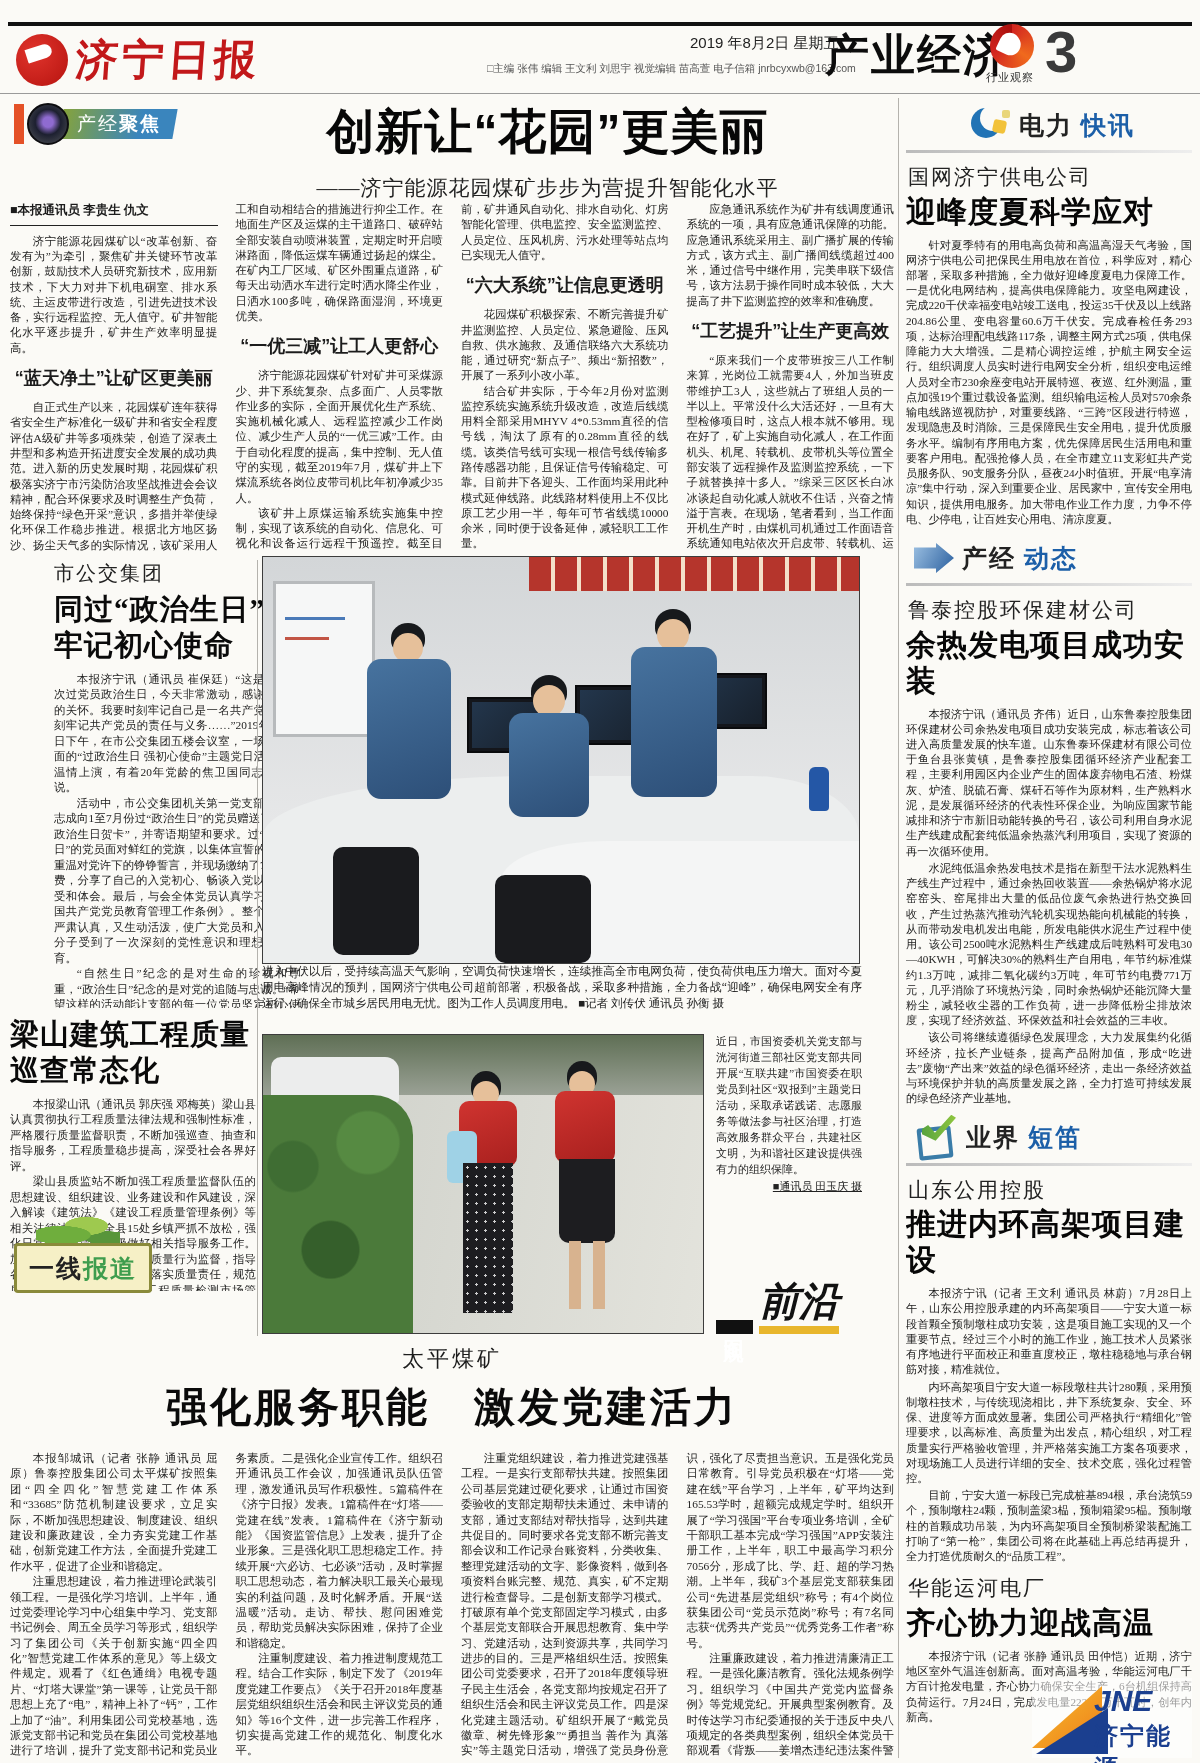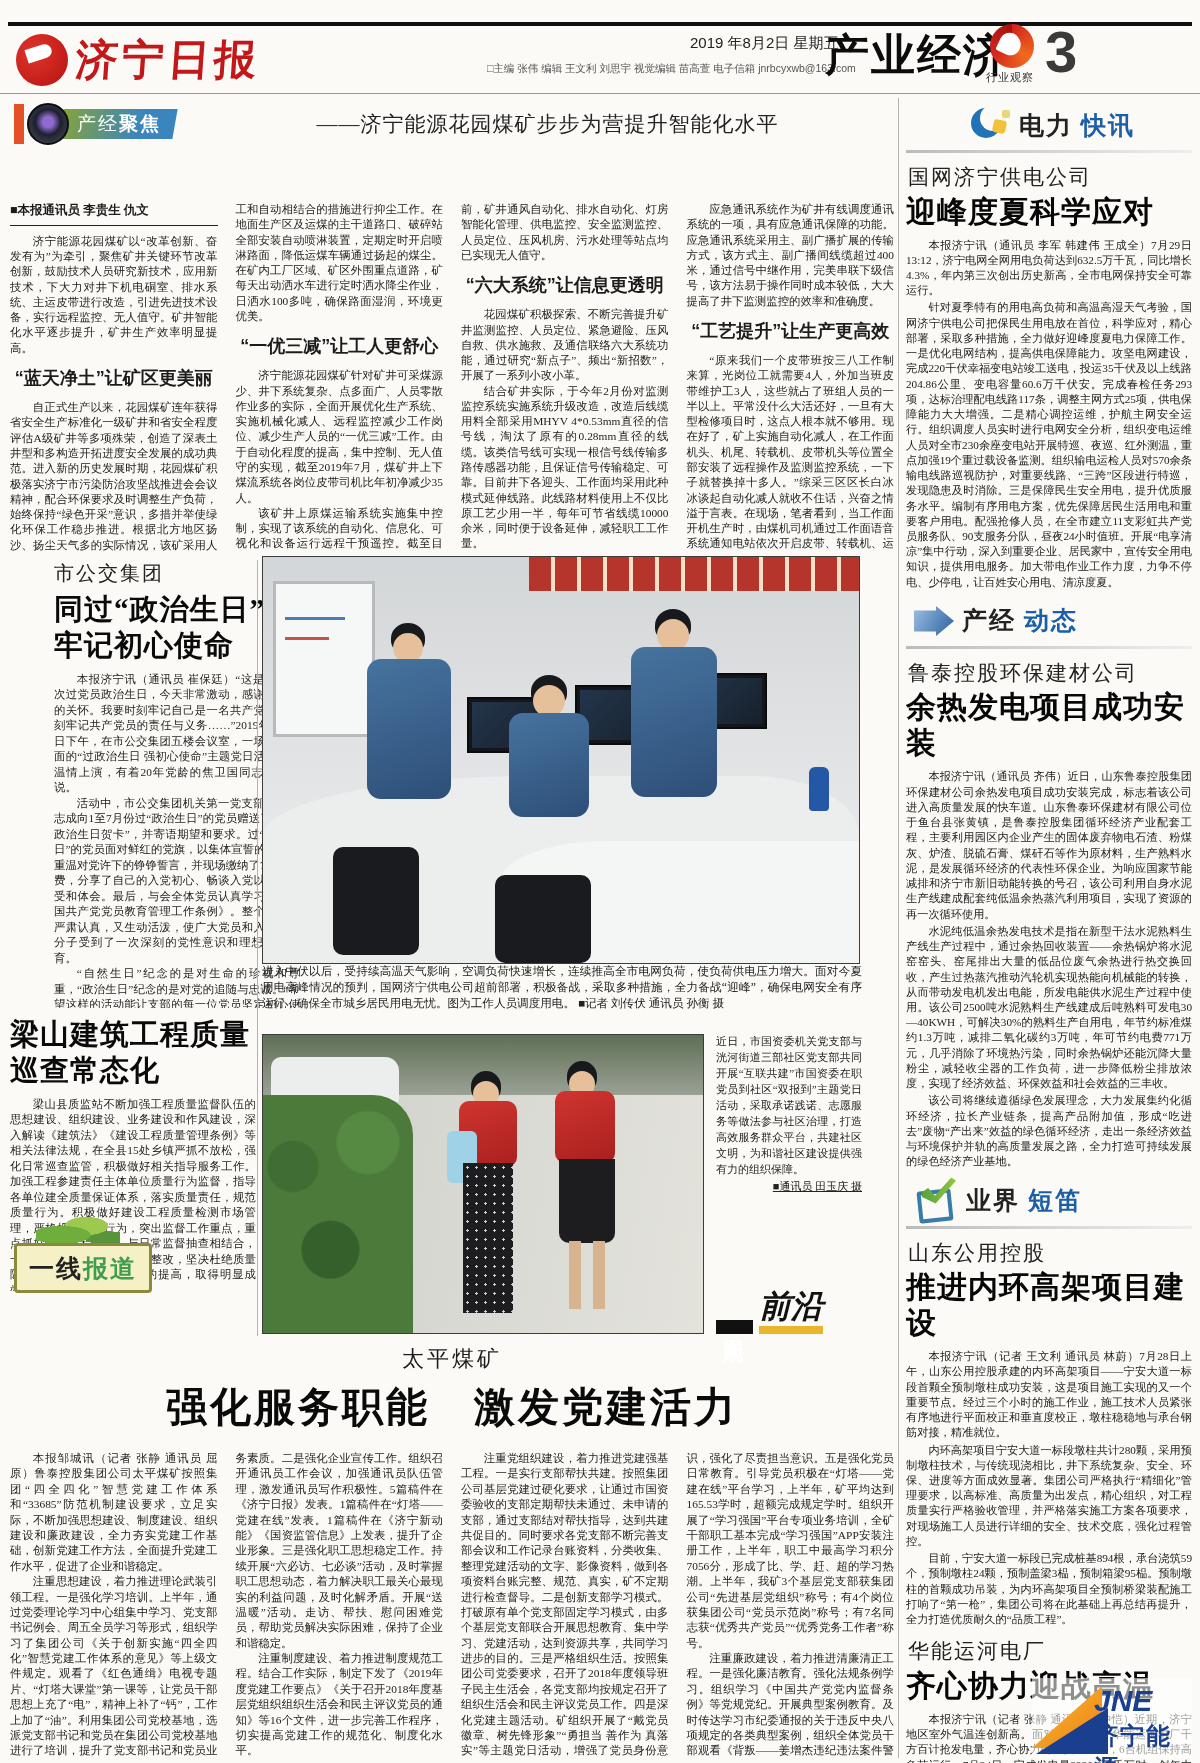--- a/index.html
+++ b/index.html
@@ -47,21 +47,21 @@
   .yd-check{position:absolute;left:8px;top:-4px;width:34px;height:26px;clip-path:polygon(0 55%,18% 40%,38% 70%,86% 0,100% 12%,40% 100%,0 75%);background:linear-gradient(90deg,#57a33e,#8fc63f);}
   .badge-line{height:3px;background:linear-gradient(90deg,#bbb,#eee);margin:-6px 0 10px 0;}
   .yx-badge{position:absolute;left:10px;top:657px;width:150px;height:78px;}
   .yx-box{position:absolute;left:4px;top:26px;width:132px;height:44px;background:#f6f0c6;border:3px solid #8a8a3a;border-radius:4px;
           display:flex;align-items:center;justify-content:center;font-family:"Liberation Sans",sans-serif;font-size:25px;letter-spacing:2px;}
   .yx-box .t1{color:#222;font-weight:bold;}
   .yx-box .t2{color:#3f9d4e;font-weight:900;}
   .yx-splash{position:absolute;left:26px;top:0;width:84px;height:30px;background:radial-gradient(ellipse at 30% 60%,#6fae3d 0 35%,transparent 36%),radial-gradient(ellipse at 60% 30%,#9ec94f 0 30%,transparent 31%),radial-gradient(ellipse at 85% 70%,#58953a 0 22%,transparent 23%);}
   .tg-logo{display:flex;align-items:flex-end;gap:6px;}
   .tg-black{background:#111;color:#fff;font-weight:bold;font-size:20px;padding:4px 5px;letter-spacing:3px;writing-mode:vertical-rl;}
-  .tg-brush{font-size:32px;font-weight:900;font-style:italic;color:#111;line-height:1;border-bottom:8px solid #e8b62c;padding-bottom:4px;}
+  .tg-brush{font-size:40px;font-weight:900;font-style:italic;color:#111;line-height:1;border-bottom:8px solid #e8b62c;padding-bottom:4px;}
   
   .main-hl{position:absolute;left:215px;top:100px;width:665px;text-align:center;}
   .main-hl h1{margin:0;font-family:"Liberation Sans",sans-serif;font-size:48px;font-weight:900;letter-spacing:1px;color:#070707;}
   .main-hl .sub{margin-top:10px;font-size:21px;color:#222;letter-spacing:1px;}
   .mcols{position:absolute;left:10px;top:202px;width:884px;height:352px;column-count:4;column-gap:18px;column-fill:auto;overflow:hidden;font-size:11.4px;line-height:1.34;}
   .mcols .byline{margin:0 0 8px 0;font-weight:bold;font-size:12.5px;border-bottom:1.5px solid #222;padding-bottom:6px;text-indent:0;}
   .mcols h3{margin:10px 0;font-family:"Liberation Sans",sans-serif;font-size:18px;font-weight:bold;text-align:center;letter-spacing:0;}
   
   .lower-left{position:absolute;left:10px;top:560px;width:246px;height:780px;}
   .ll-bus{position:absolute;left:0;top:0;width:246px;height:448px;overflow:hidden;margin-left:44px;}
@@ -148,20 +148,21 @@
 
   <div class="badge-cj">
     <div class="cj-bar"></div>
     <div class="cj-lens"></div>
     <div class="cj-ribbon">
       <span class="b1">产经</span>
       <span class="b2">聚焦</span>
     </div>
   </div>
   <div class="main-hl">
+    <h1>创新让“花园”更美丽</h1>
     <div class="sub">——济宁能源花园煤矿步步为营提升智能化水平</div>
   </div>
 
   <div class="mcols">
     <p class="byline">■本报通讯员 李贵生 仇文</p>
     <p class="bp">济宁能源花园煤矿以“改革创新、奋发有为”为牵引，聚焦矿井关键环节改革创新，鼓励技术人员研究新技术，应用新技术，下大力对井下机电硐室、排水系统、主运皮带进行改造，引进先进技术设备，实行远程监控、无人值守。矿井智能化水平逐步提升，矿井生产效率明显提高。</p>
     <h3>“蓝天净土”让矿区更美丽</h3>
     <p class="bp">自正式生产以来，花园煤矿连年获得省安全生产标准化一级矿井和省安全程度评估A级矿井等多项殊荣，创造了深表土井型和多构造开拓进度安全发展的成功典范。进入新的历史发展时期，花园煤矿积极落实济宁市污染防治攻坚战推进会会议精神，配合环保要求及时调整生产负荷，始终保持“绿色开采”意识，多措并举使绿化环保工作稳步推进。根据北方地区扬沙、扬尘天气多的实际情况，该矿采用人工和自动相结合的措施进行抑尘工作。在地面生产区及运煤的主干道路口、破碎站全部安装自动喷淋装置，定期定时开启喷淋路面，降低运煤车辆通过扬起的煤尘。在矿内工厂区域、矿区外围重点道路，矿每天出动洒水车进行定时洒水降尘作业，日洒水100多吨，确保路面湿润，环境更优美。</p>
     <h3>“一优三减”让工人更舒心</h3>
     <p class="bp">济宁能源花园煤矿针对矿井可采煤源少、井下系统复杂、点多面广、人员零散作业多的实际，全面开展优化生产系统、实施机械化减人、远程监控减少工作岗位、减少生产人员的“一优三减”工作。由于自动化程度的提高，集中控制、无人值守的实现，截至2019年7月，煤矿井上下煤流系统各岗位皮带司机比年初净减少35人。</p>
@@ -182,20 +183,21 @@
       <div class="ll-body">
         <p class="bp">本报济宁讯（通讯员 崔保廷）“这是我第一次过党员政治生日，今天非常激动，感谢党组织的关怀。我要时刻牢记自己是一名共产党员，时刻牢记共产党员的责任与义务……”2019年7月30日下午，在市公交集团五楼会议室，一场别开生面的“过政治生日 强初心使命”主题党日活动正在温情上演，有着20年党龄的焦卫国同志深情地说。</p>
         <p class="bp">活动中，市公交集团机关第一党支部书记房志成向1至7月份过“政治生日”的党员赠送了“党员政治生日贺卡”，并寄语期望和要求。过“政治生日”的党员面对鲜红的党旗，以集体宣誓的方式，重温对党许下的铮铮誓言，并现场缴纳了7月份党费，分享了自己的入党初心、畅谈入党以来的感受和体会。最后，与会全体党员认真学习了《中国共产党党员教育管理工作条例》。整个活动既严肃认真，又生动活泼，使广大党员和入党积极分子受到了一次深刻的党性意识和理想信念教育。</p>
         <p class="bp">“自然生日”纪念的是对生命的珍视和尊重，“政治生日”纪念的是对党的追随与忠诚。“希望这样的活动能让支部的每一位党员坚定初心使命，锤炼党性修养，在追求信仰的征途中加油、充电，这样的活动我们将不断深化持续下去。”市公交集团机关第一党支部书记房志成表示，党支部将以建设“过硬支部”为载体，不断丰富党员活动形式，激发党员党性情怀和担当，激励全体党员在新时代公交事业发展中不懈奋斗。</p>
       </div>
     </div>
     <div class="ll-ls">
       <h2>梁山建筑工程质量</h2>
       <h2>巡查常态化</h2>
       <div class="ll-body">
+        <p class="bp">本报梁山讯（通讯员 郭庆强 邓梅英）梁山县认真贯彻执行工程质量法律法规和强制性标准，严格履行质量监督职责，不断加强巡查、抽查和指导服务，工程质量稳步提高，深受社会各界好评。</p>
         <p class="bp">梁山县质监站不断加强工程质量监督队伍的思想建设、组织建设、业务建设和作风建设，深入解读《建筑法》《建设工程质量管理条例》等相关法律法规，在全县15处乡镇严抓不放松，强化日常巡查监管，积极做好相关指导服务工作。加强工程参建责任主体单位质量行为监督，指导各单位建全质量保证体系，落实质量责任，规范质量行为。积极做好建设工程质量检测市场管理，严格规范检测行为，突出监督工作重点，重点抓好检测过程监管，与日常监督抽查相结合，一旦发现质量问题立即要求整改，坚决杜绝质量隐患，有效促进工程质量的提高，取得明显成效。</p>
       </div>
     </div>
   </div>
   <div class="yx-badge" style="top:1217px;">
     <div class="yx-splash"></div>
     <div class="yx-box">
       <span class="t1">一线</span>
       <span class="t2">报道</span>
     </div>
@@ -288,21 +290,20 @@
           <i class="dl-y2"></i>
         </span>
       <span class="txt t1">电力</span>
       <span class="txt t2">快讯</span>
     </div>
     <div class="badge-line"></div>
 
     <div class="sb-art">
       <p class="kicker">国网济宁供电公司</p>
       <h2>迎峰度夏科学应对</h2>
-      <p class="bp">本报济宁讯（通讯员 李军 韩建伟 王成全）7月29日13:12，济宁电网全网用电负荷达到632.5万千瓦，同比增长4.3%，年内第三次创出历史新高，全市电网保持安全可靠运行。</p>
       <p class="bp">针对夏季特有的用电高负荷和高温高湿天气考验，国网济宁供电公司把保民生用电放在首位，科学应对，精心部署，采取多种措施，全力做好迎峰度夏电力保障工作。一是优化电网结构，提高供电保障能力。攻坚电网建设，完成220千伏幸福变电站竣工送电，投运35千伏及以上线路204.86公里、变电容量60.6万千伏安。完成春检任务293项，达标治理配电线路117条，调整主网方式25项，供电保障能力大大增强。二是精心调控运维，护航主网安全运行。组织调度人员实时进行电网安全分析，组织变电运维人员对全市230余座变电站开展特巡、夜巡、红外测温，重点加强19个重过载设备监测。组织输电运检人员对570余条输电线路巡视防护，对重要线路、“三跨”区段进行特巡，发现隐患及时消除。三是保障民生安全用电，提升优质服务水平。编制有序用电方案，优先保障居民生活用电和重要客户用电。配强抢修人员，在全市建立11支彩虹共产党员服务队、90支服务分队，昼夜24小时值班。开展“电享清凉”集中行动，深入到重要企业、居民家中，宣传安全用电知识，提供用电服务。加大带电作业工作力度，力争不停电、少停电，让百姓安心用电、清凉度夏。</p>
     </div>
 
     <div class="sb-badge">
       <span class="cd-arrow"></span>
       <span class="txt t1">产经</span>
       <span class="txt t2">动态</span>
     </div>
     <div class="badge-line"></div>
 

